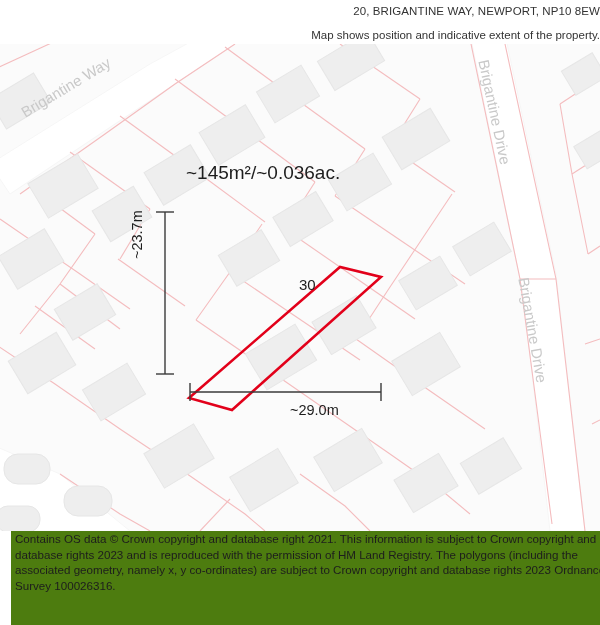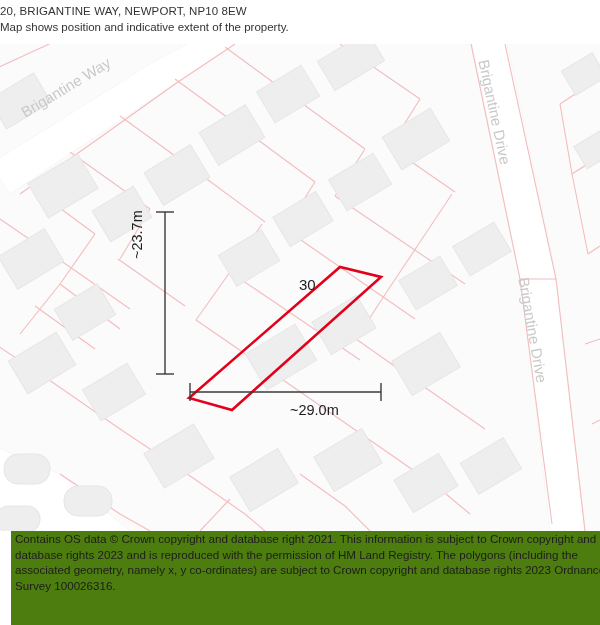--- a/index.html
+++ b/index.html
@@ -20,32 +20,32 @@
     height: 625px;
     position: relative;
   }
   
   .header {
     position: absolute;
     left: 0;
     top: 0;
     width: 600px;
     height: 44px;
-    text-align: left;
+    text-align: right;
   }
   .header .title {
     font-size: 11.5px;
     color: #333333;
     margin-top: 5px;
     letter-spacing: 0.1px;
   }
   .header .subtitle {
     font-size: 11.5px;
     color: #333333;
-    margin-top: 4px;
+    margin-top: 12px;
   }
   
   .map {
     position: absolute;
     left: 0;
     top: 44px;
     width: 600px;
     height: 487px;
     background: #ffffff;
     overflow: hidden;
@@ -241,20 +241,21 @@
         <line x1="190" y1="348" x2="381" y2="348"></line>
         <line x1="190" y1="339" x2="190" y2="357"></line>
         <line x1="381" y1="339" x2="381" y2="357"></line>
       </g>
     </svg>
 
     <div class="map-label" style="left:18px; top:62px; transform: rotate(-31deg); transform-origin: left top;">Brigantine Way</div>
     <div class="map-label" style="left:492px; top:14px; transform: rotate(78deg); transform-origin: left top;">Brigantine Drive</div>
     <div class="map-label" style="left:532px; top:232px; transform: rotate(80deg); transform-origin: left top;">Brigantine Drive</div>
 
+    <div class="area-label">~145m²/~0.036ac.</div>
     <div class="plot-number">30</div>
     <div class="dim-h">~29.0m</div>
     <div class="dim-v">~23.7m</div>
   </div>
 
   <div class="footer">
     <p>Contains OS data © Crown copyright and database right 2021. This information is subject to Crown copyright and database rights 2023 and is reproduced with the permission of HM Land Registry. The polygons (including the associated geometry, namely x, y co-ordinates) are subject to Crown copyright and database rights 2023 Ordnance Survey 100026316.</p>
   </div>
 
 </div>

